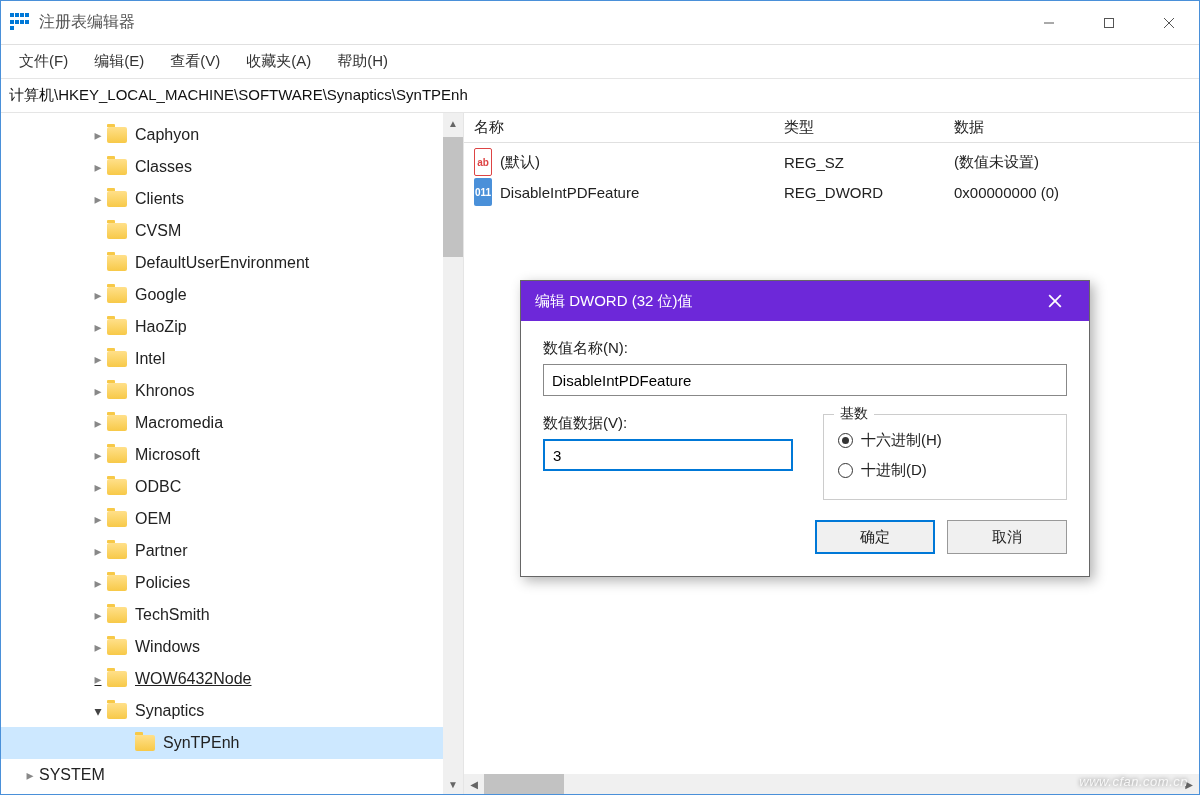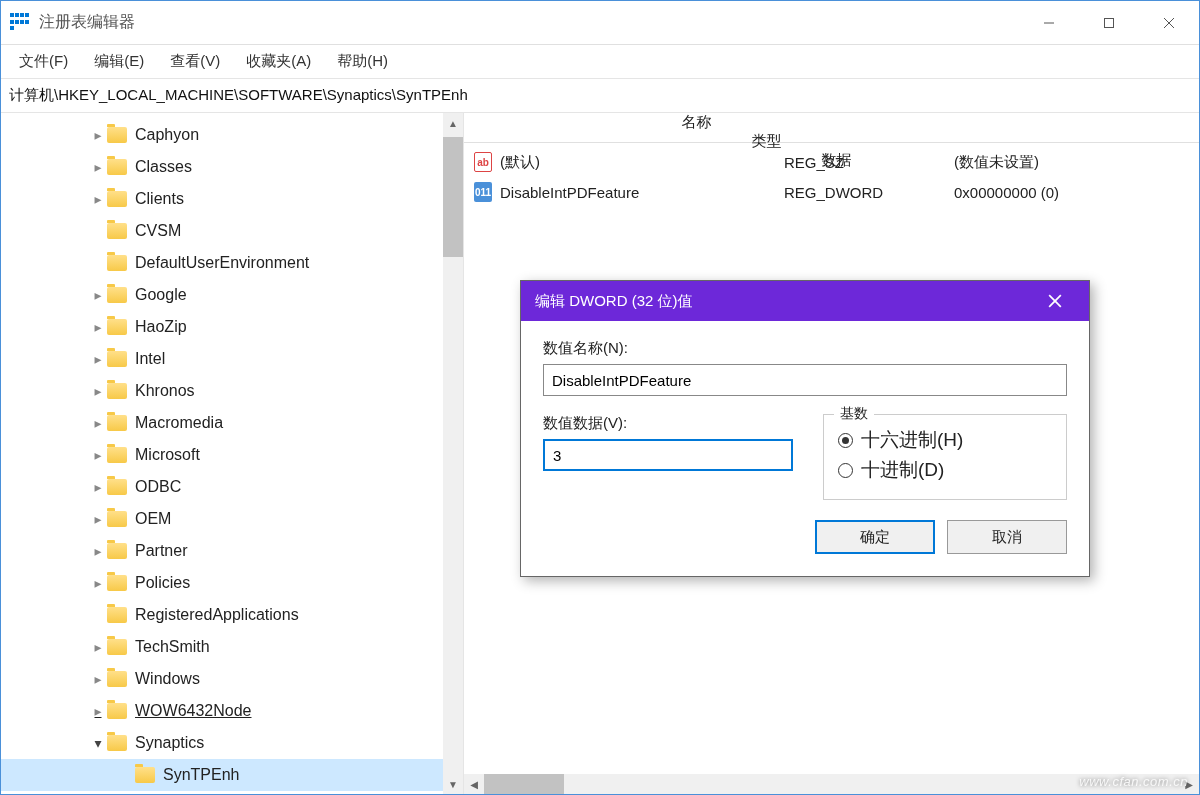--- a/index.html
+++ b/index.html
@@ -38,27 +38,27 @@
 .tree-row.selected { background: #cde8ff; }
 .tree-child { padding-left: 48px; }
 .tree-child2 { padding-left: 76px; }
 .vscrollbar { width: 20px; background: #f0f0f0; display: flex; flex-direction: column; }
 .vscrollbar .thumb { background: #c2c2c2; flex: 0 0 120px; margin-top: 4px; }
 .vscrollbar .track { flex: 1; }
 .vscrollbar .arrow { height: 20px; display: flex; align-items: center; justify-content: center; color: #666; font-size: 10px; }
 
 
 .list-panel { flex: 1; display: flex; flex-direction: column; position: relative; }
-.list-header { display: flex; height: 30px; align-items: center; border-bottom: 1px solid #e0e0e0; font-size: 15px; color: #222; padding-left: 10px; flex-direction: column; }
+.list-header { display: flex; height: 30px; align-items: center; border-bottom: 1px solid #e0e0e0; font-size: 15px; color: #222; padding-left: 10px; }
 .col-name { width: 310px; }
 .col-type { width: 170px; }
 .col-data { flex: 1; }
 .list-body { flex: 1; padding: 4px 0 0 10px; font-size: 15px; position: relative; }
 .list-row { display: flex; align-items: center; height: 30px; }
-.val-icon { width: 18px; height: 20px; margin-right: 8px; display: inline-flex; align-items: center; justify-content: center; font-size: 10px; font-weight: bold; border-radius: 2px; }
+.val-icon { width: 18px; height: 28px; margin-right: 8px; display: inline-flex; align-items: center; justify-content: center; font-size: 10px; font-weight: bold; border-radius: 2px; }
 .val-icon.sz { background: #fff; border: 1px solid #d44; color: #d44; }
 .val-icon.dw { background: #4a90d9; color: #fff; }
 .hscrollbar { height: 20px; background: #f0f0f0; display: flex; }
 .hscrollbar .arrow { width: 20px; display: flex; align-items: center; justify-content: center; color: #666; font-size: 10px; }
 .hscrollbar .thumb { background: #c2c2c2; width: 80px; }
 .hscrollbar .track { flex: 1; }
 
 
 .dialog { position: absolute; left: 520px; top: 280px; width: 570px; background: #fff; border: 1px solid #666; box-shadow: 4px 4px 12px rgba(0,0,0,0.3); }
 .dlg-title { height: 40px; background: #6d28d9; color: #fff; display: flex; align-items: center; padding: 0 14px; font-size: 15px; }
@@ -66,21 +66,21 @@
 .dlg-close { width: 40px; height: 40px; display: flex; align-items: center; justify-content: center; color: #fff; font-size: 18px; }
 .dlg-body { padding: 18px 22px 22px 22px; font-size: 15px; }
 .dlg-label { margin-bottom: 6px; }
 .dlg-input { width: 100%; height: 32px; border: 1px solid #888; padding: 0 8px; font-size: 15px; margin-bottom: 18px; background: #fff; }
 .dlg-input.focus { border: 2px solid #0078d7; }
 .dlg-row { display: flex; gap: 30px; }
 .dlg-left { flex: 0 0 250px; }
 .dlg-right { flex: 1; text-align: center; }
 .fieldset { border: 1px solid #ccc; padding: 10px 14px 14px 14px; position: relative; }
 .fieldset .legend { position: absolute; top: -10px; left: 10px; background: #fff; padding: 0 6px; font-size: 14px; }
-.radio-row { display: flex; align-items: center; height: 30px; font-size: 19px; }
+.radio-row { display: flex; align-items: center; height: 30px; font-size: 15px; }
 .radio { width: 15px; height: 15px; border: 1px solid #333; border-radius: 50%; margin-right: 8px; display: inline-flex; align-items: center; justify-content: center; }
 .radio.checked::after { content: ""; width: 7px; height: 7px; background: #333; border-radius: 50%; }
 .dlg-buttons { display: flex; justify-content: flex-end; gap: 12px; margin-top: 20px; }
 .dlg-btn { width: 120px; height: 34px; border: 1px solid #999; background: #f0f0f0; display: flex; align-items: center; justify-content: center; font-size: 15px; }
 .dlg-btn.primary { border: 2px solid #0078d7; }
 
 .watermark { position: absolute; right: 12px; bottom: 6px; color: rgba(255,255,255,0.85); text-shadow: 0 0 4px rgba(0,0,0,0.5); font-size: 13px; font-style: italic; letter-spacing: 0.5px; }
 </style>
 </head>
 <body>
@@ -204,25 +204,20 @@
             </div>
             <div class="tree-row tree-child" style="padding-left: 88px;">
               <span class="chev right"></span>
               <span class="folder-icon"></span>
               <span>Partner</span>
             </div>
             <div class="tree-row tree-child" style="padding-left: 88px;">
               <span class="chev right"></span>
               <span class="folder-icon"></span>
               <span>Policies</span>
-            </div>
-            <div class="tree-row tree-child" style="padding-left: 88px;">
-              <span class="chev " style="visibility: hidden;"></span>
-              <span class="folder-icon"></span>
-              <span>RegisteredApplications</span>
             </div>
             <div class="tree-row tree-child" style="padding-left: 88px;">
               <span class="chev right"></span>
               <span class="folder-icon"></span>
               <span>TechSmith</span>
             </div>
             <div class="tree-row tree-child" style="padding-left: 88px;">
               <span class="chev right"></span>
               <span class="folder-icon"></span>
               <span>Windows</span>

